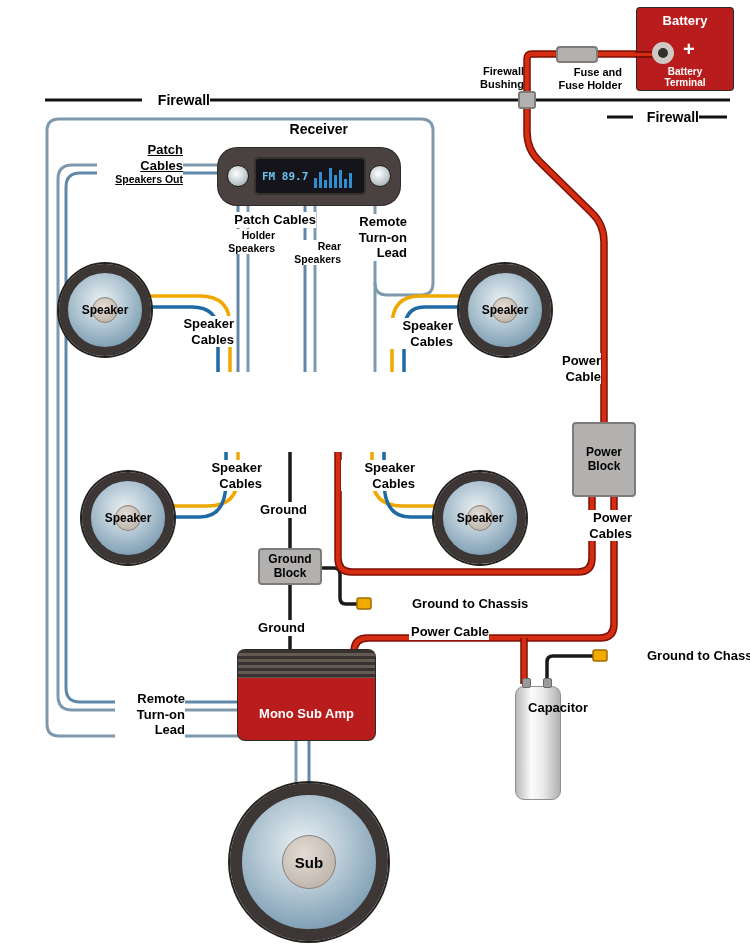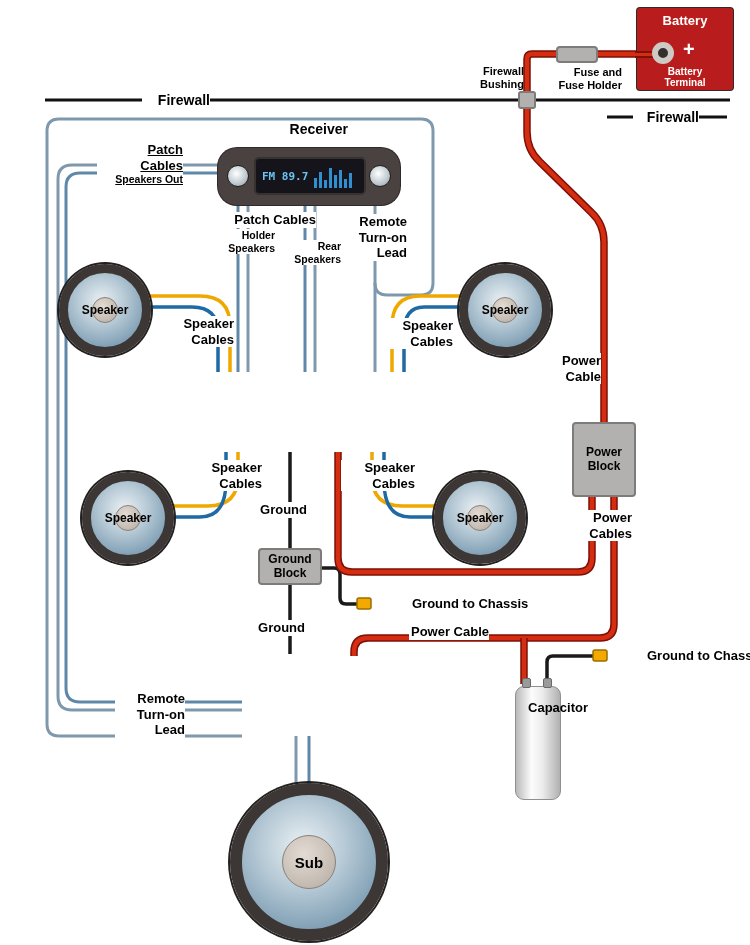--- a/index.html
+++ b/index.html
@@ -223,20 +223,24 @@
 
   <div class="lbl halo" style="left:251px; top:502px; width:56px;">Ground</div>
   <div class="block" style="left:258px; top:548px; width:64px; height:37px;">Ground
 Block</div>
   <div class="lbl left" style="left:376px; top:596px; width:132px;">Ground to Chassis</div>
   <div class="lbl halo" style="left:249px; top:620px; width:56px;">Ground</div>
   <div class="lbl left" style="left:611px; top:648px; width:132px;">Ground to Chassis</div>
 
   <div class="lbl halo" style="left:409px; top:624px; width:80px;">Power Cable</div>
 
+  <div class="box-dark amp" style="left:238px; top:650px; width:137px; height:90px;">
+    <div class="fins" style="height:28px;"></div>
+    <div class="a-label" style="top:56px; font-size:13px;">Mono Sub Amp</div>
+  </div>
 
   <div class="lbl halo pre" style="left:115px; top:691px; width:70px;">Remote
 Turn-on
 Lead</div>
 
   <div class="cap-cyl">
     <div class="cap-term" style="left:6px;"></div>
     <div class="cap-term" style="left:27px;"></div>
   </div>
   <div class="lbl" style="left:492px; top:700px; width:96px;">Capacitor</div>

